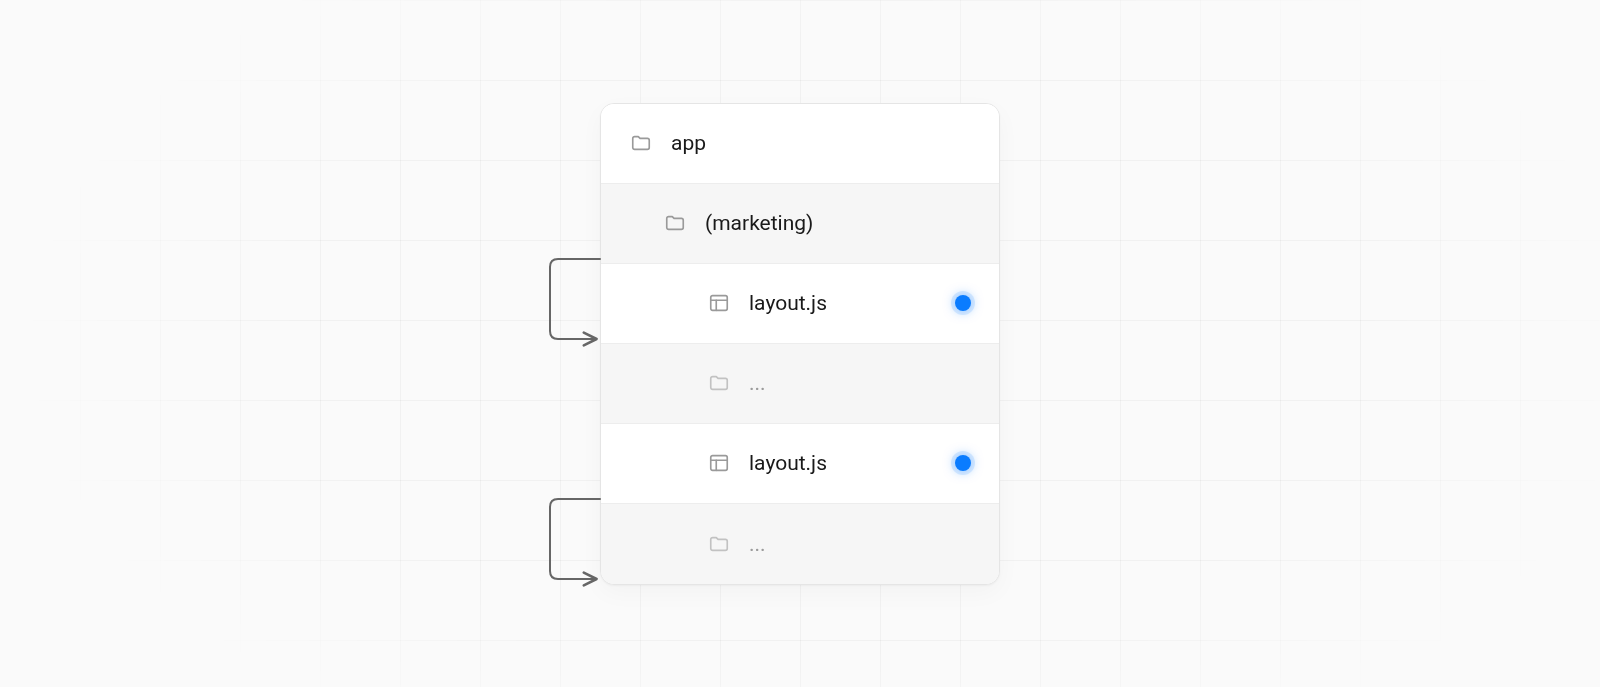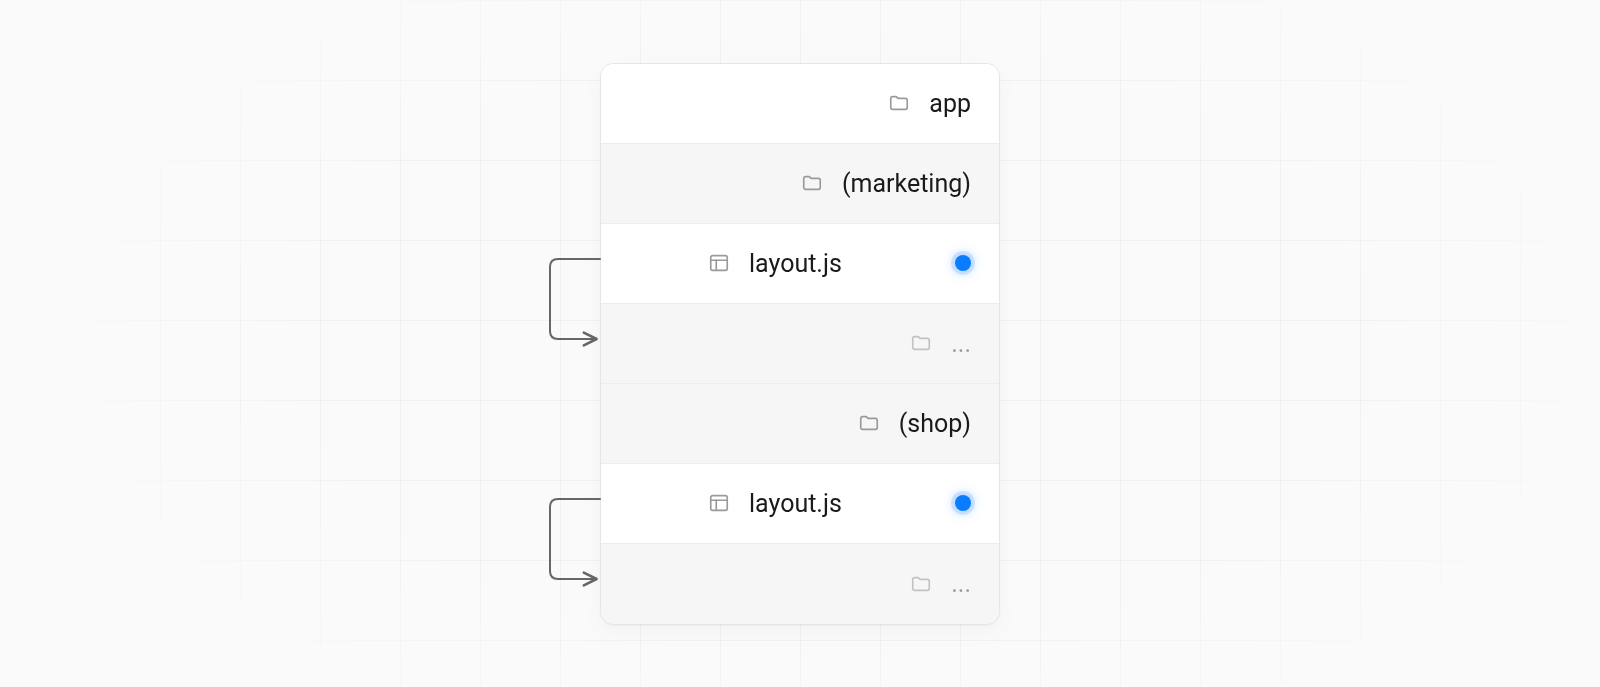--- a/index.html
+++ b/index.html
@@ -43,24 +43,23 @@
     overflow: hidden;
   }
 
   .row {
     display: flex;
     align-items: center;
     height: 80px;
     padding: 0 28px 0 0;
     border-bottom: 1px solid #ededed;
     background: #fff;
-    font-size: 25px;
+    font-size: 21px;
     color: #1a1a1a;
     gap: 18px;
-    justify-content: flex-end;
   }
   .row:last-child { border-bottom: none; }
 
   .row.depth-0 { padding-left: 28px; }
   .row.depth-1 { padding-left: 62px; }
   .row.depth-2 { padding-left: 106px; }
 
   .row.shaded { background: #f6f6f6; }
   .row.muted .label { color: #9b9b9b; }
   .row .label.bold { font-weight: 400; }
@@ -152,28 +151,20 @@
 
     <div class="row depth-2 shaded muted">
       <span class="icon-slot dim">
         <svg width="22" height="22" viewBox="0 0 24 24" fill="none" stroke="currentColor" stroke-width="1.8" stroke-linecap="round" stroke-linejoin="round">
           <path d="M3 7a2 2 0 0 1 2-2h4l2 2h8a2 2 0 0 1 2 2v8a2 2 0 0 1-2 2H5a2 2 0 0 1-2-2V7z"></path>
         </svg>
       </span>
       <span class="label">...</span>
     </div>
 
-    <div class="row depth-1 shaded">
-      <span class="icon-slot">
-        <svg width="22" height="22" viewBox="0 0 24 24" fill="none" stroke="currentColor" stroke-width="1.8" stroke-linecap="round" stroke-linejoin="round">
-          <path d="M3 7a2 2 0 0 1 2-2h4l2 2h8a2 2 0 0 1 2 2v8a2 2 0 0 1-2 2H5a2 2 0 0 1-2-2V7z"></path>
-        </svg>
-      </span>
-      <span class="label">(shop)</span>
-    </div>
 
     <div class="row depth-2">
       <span class="icon-slot">
         <svg width="22" height="22" viewBox="0 0 24 24" fill="none" stroke="currentColor" stroke-width="1.8" stroke-linecap="round" stroke-linejoin="round">
           <rect x="3" y="4" width="18" height="16" rx="2"></rect>
           <line x1="3" y1="9" x2="21" y2="9"></line>
           <line x1="9" y1="9" x2="9" y2="20"></line>
         </svg>
       </span>
       <span class="label bold">layout.js</span>

